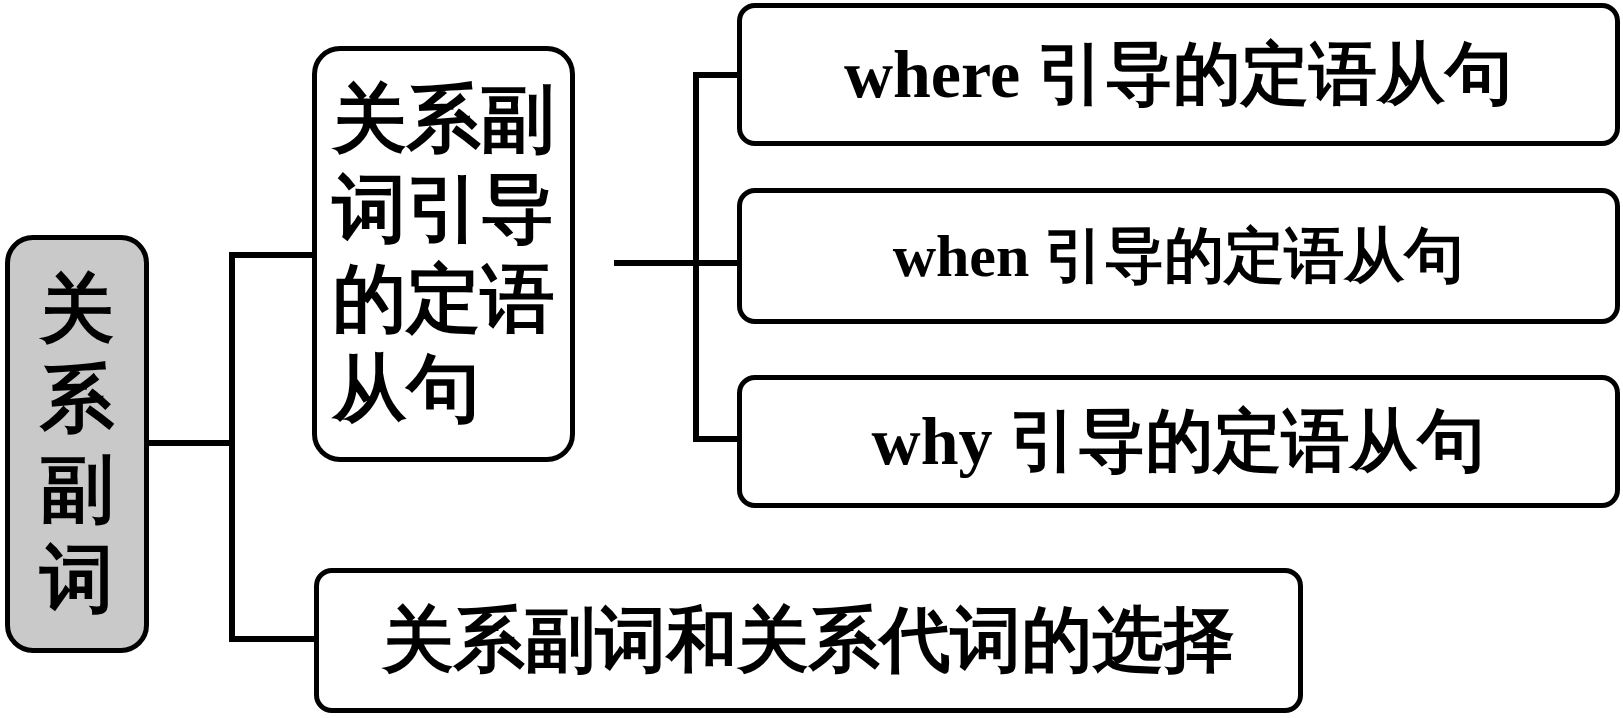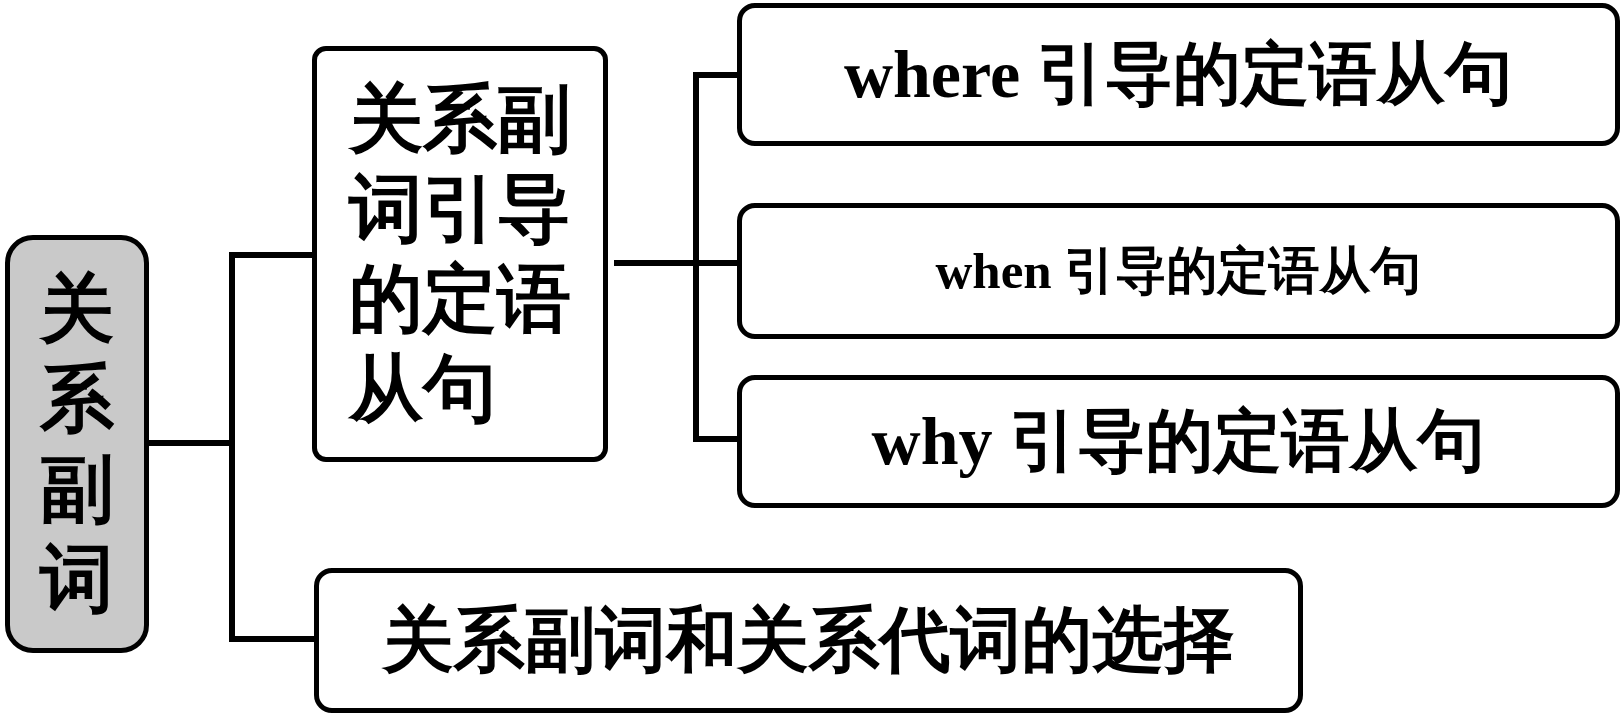--- a/index.html
+++ b/index.html
@@ -41,43 +41,42 @@
     width: 144px;
     height: 418px;
     background: #c9c9c9;
     border-radius: 28px;
     font-size: 74px;
     line-height: 90px;
   }
   .node-mid {
     left: 312px;
     top: 46px;
-    width: 296px;
+    width: 263px;
     height: 416px;
-    border-radius: 14px;
+    border-radius: 28px;
     font-size: 74px;
     line-height: 90px;
   }
   .node-mid .txt {
     text-align: left;
   }
   .node-where {
     left: 737px;
     top: 3px;
     width: 883px;
     height: 143px;
     font-size: 68px;
   }
   .node-when {
     left: 737px;
     top: 188px;
     width: 883px;
     height: 136px;
-    font-size: 51px;
-    margin-top: 15px;
+    font-size: 60px;
   }
   .node-why {
     left: 737px;
     top: 375px;
     width: 883px;
     height: 133px;
     font-size: 68px;
   }
   .node-choice {
     left: 314px;

